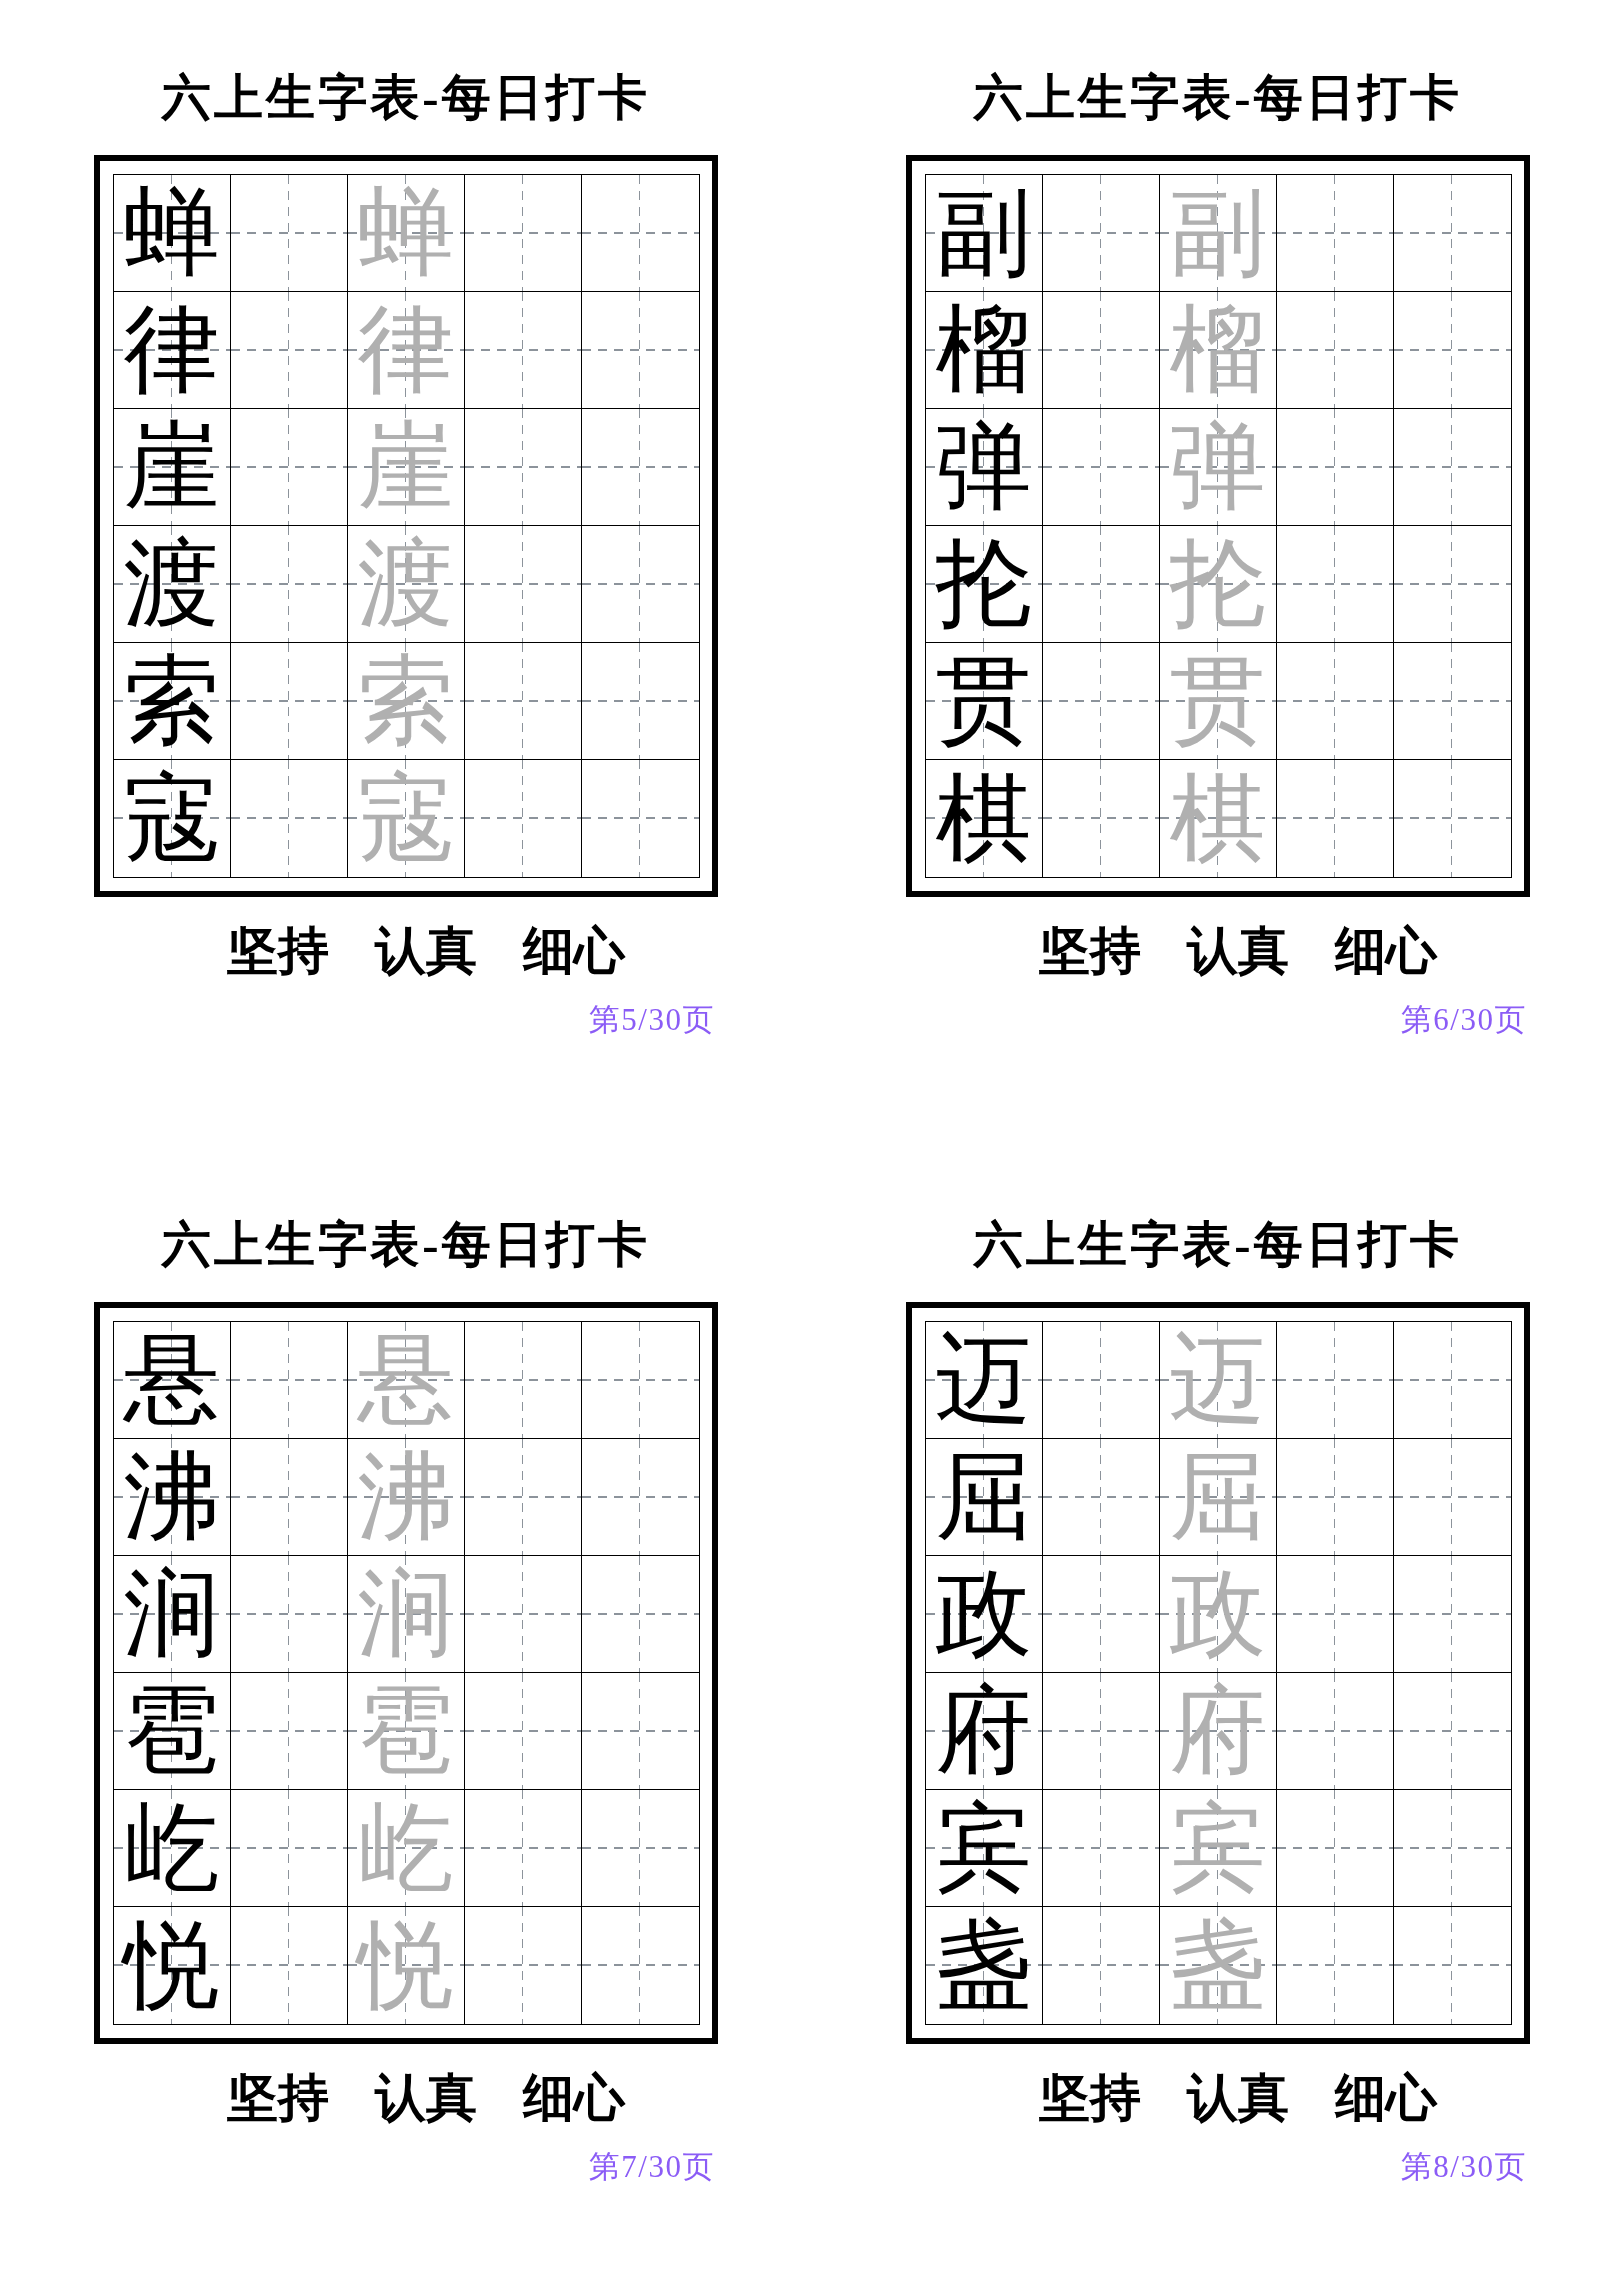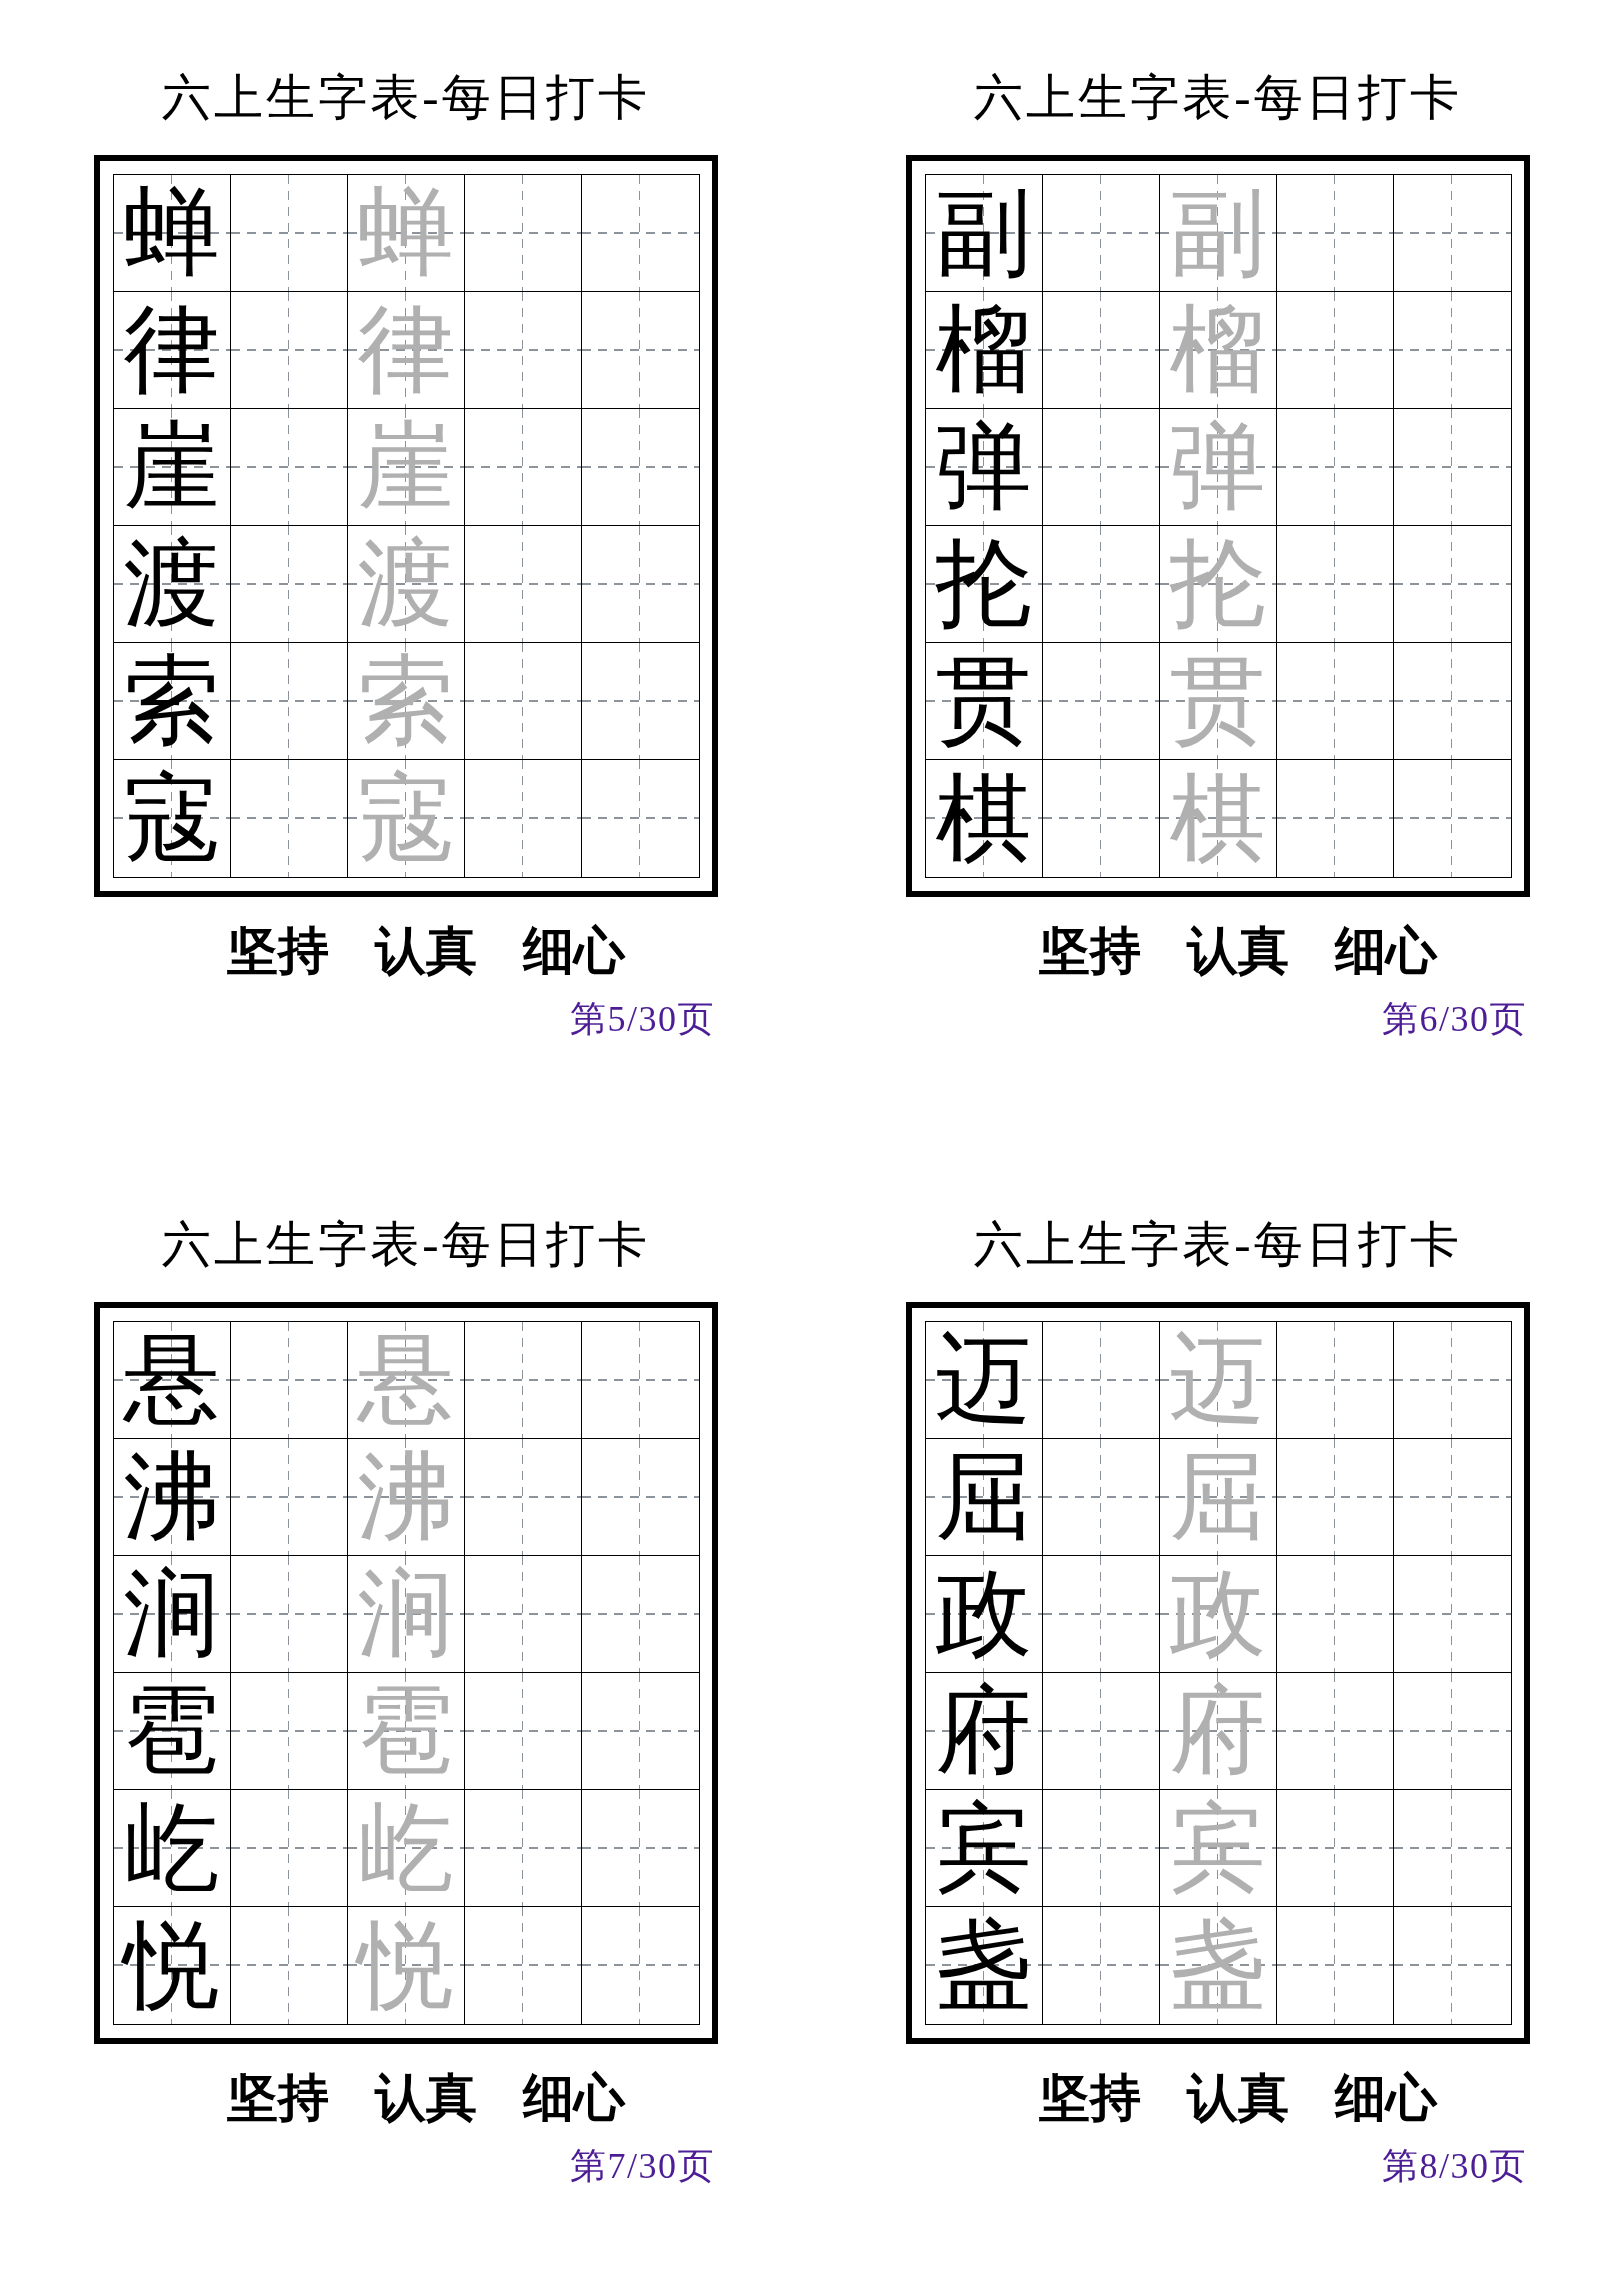--- a/index.html
+++ b/index.html
@@ -5,21 +5,21 @@
   html,body{margin:0;padding:0;}
   body{
     width:1623px;height:2295px;position:relative;background:#ffffff;
     font-family:"Liberation Serif", serif;
     overflow:hidden;
   }
   #worksheet{position:absolute;inset:0;}
   .sheet{position:absolute;width:624px;height:742px;}
   .sheet-title{
     position:absolute;top:-87px;left:0;width:100%;
-    text-align:center;font-size:49px;font-weight:400;
+    text-align:center;font-size:49px;font-weight:700;
     letter-spacing:3.1px;white-space:nowrap;color:#000;line-height:59px;
   }
   .sheet-box{
     position:absolute;inset:0;border:6.2px solid #000;
     display:flex;align-items:center;justify-content:center;
     box-sizing:border-box;background:#fff;
   }
   .grid{
     display:grid;
     grid-template-columns:repeat(5,117px);
@@ -45,21 +45,21 @@
   .char.trace{color:#b0b0b0;}
   .motto{
     position:absolute;top:771px;left:0;width:100%;
     text-align:right;font-size:51px;font-weight:700;color:#000;
     line-height:51px;white-space:nowrap;
     padding-right:70px;box-sizing:border-box;
   }
   .motto span{margin:0 23px;}
   .page-label{
     position:absolute;top:846px;right:3.1px;
-    font-size:36px;line-height:37px;color:#4c1d95;letter-spacing:1.5px;
+    font-size:31px;line-height:37px;color:#8b5cf6;letter-spacing:1.5px;
   }
 </style>
 </head>
 <body>
 
 <div id="worksheet">
     <div class="sheet" style="left: 94px; top: 155px;">
       <div class="sheet-title">六上生字表-每日打卡</div>
       <div class="sheet-box">
         <div class="grid">

